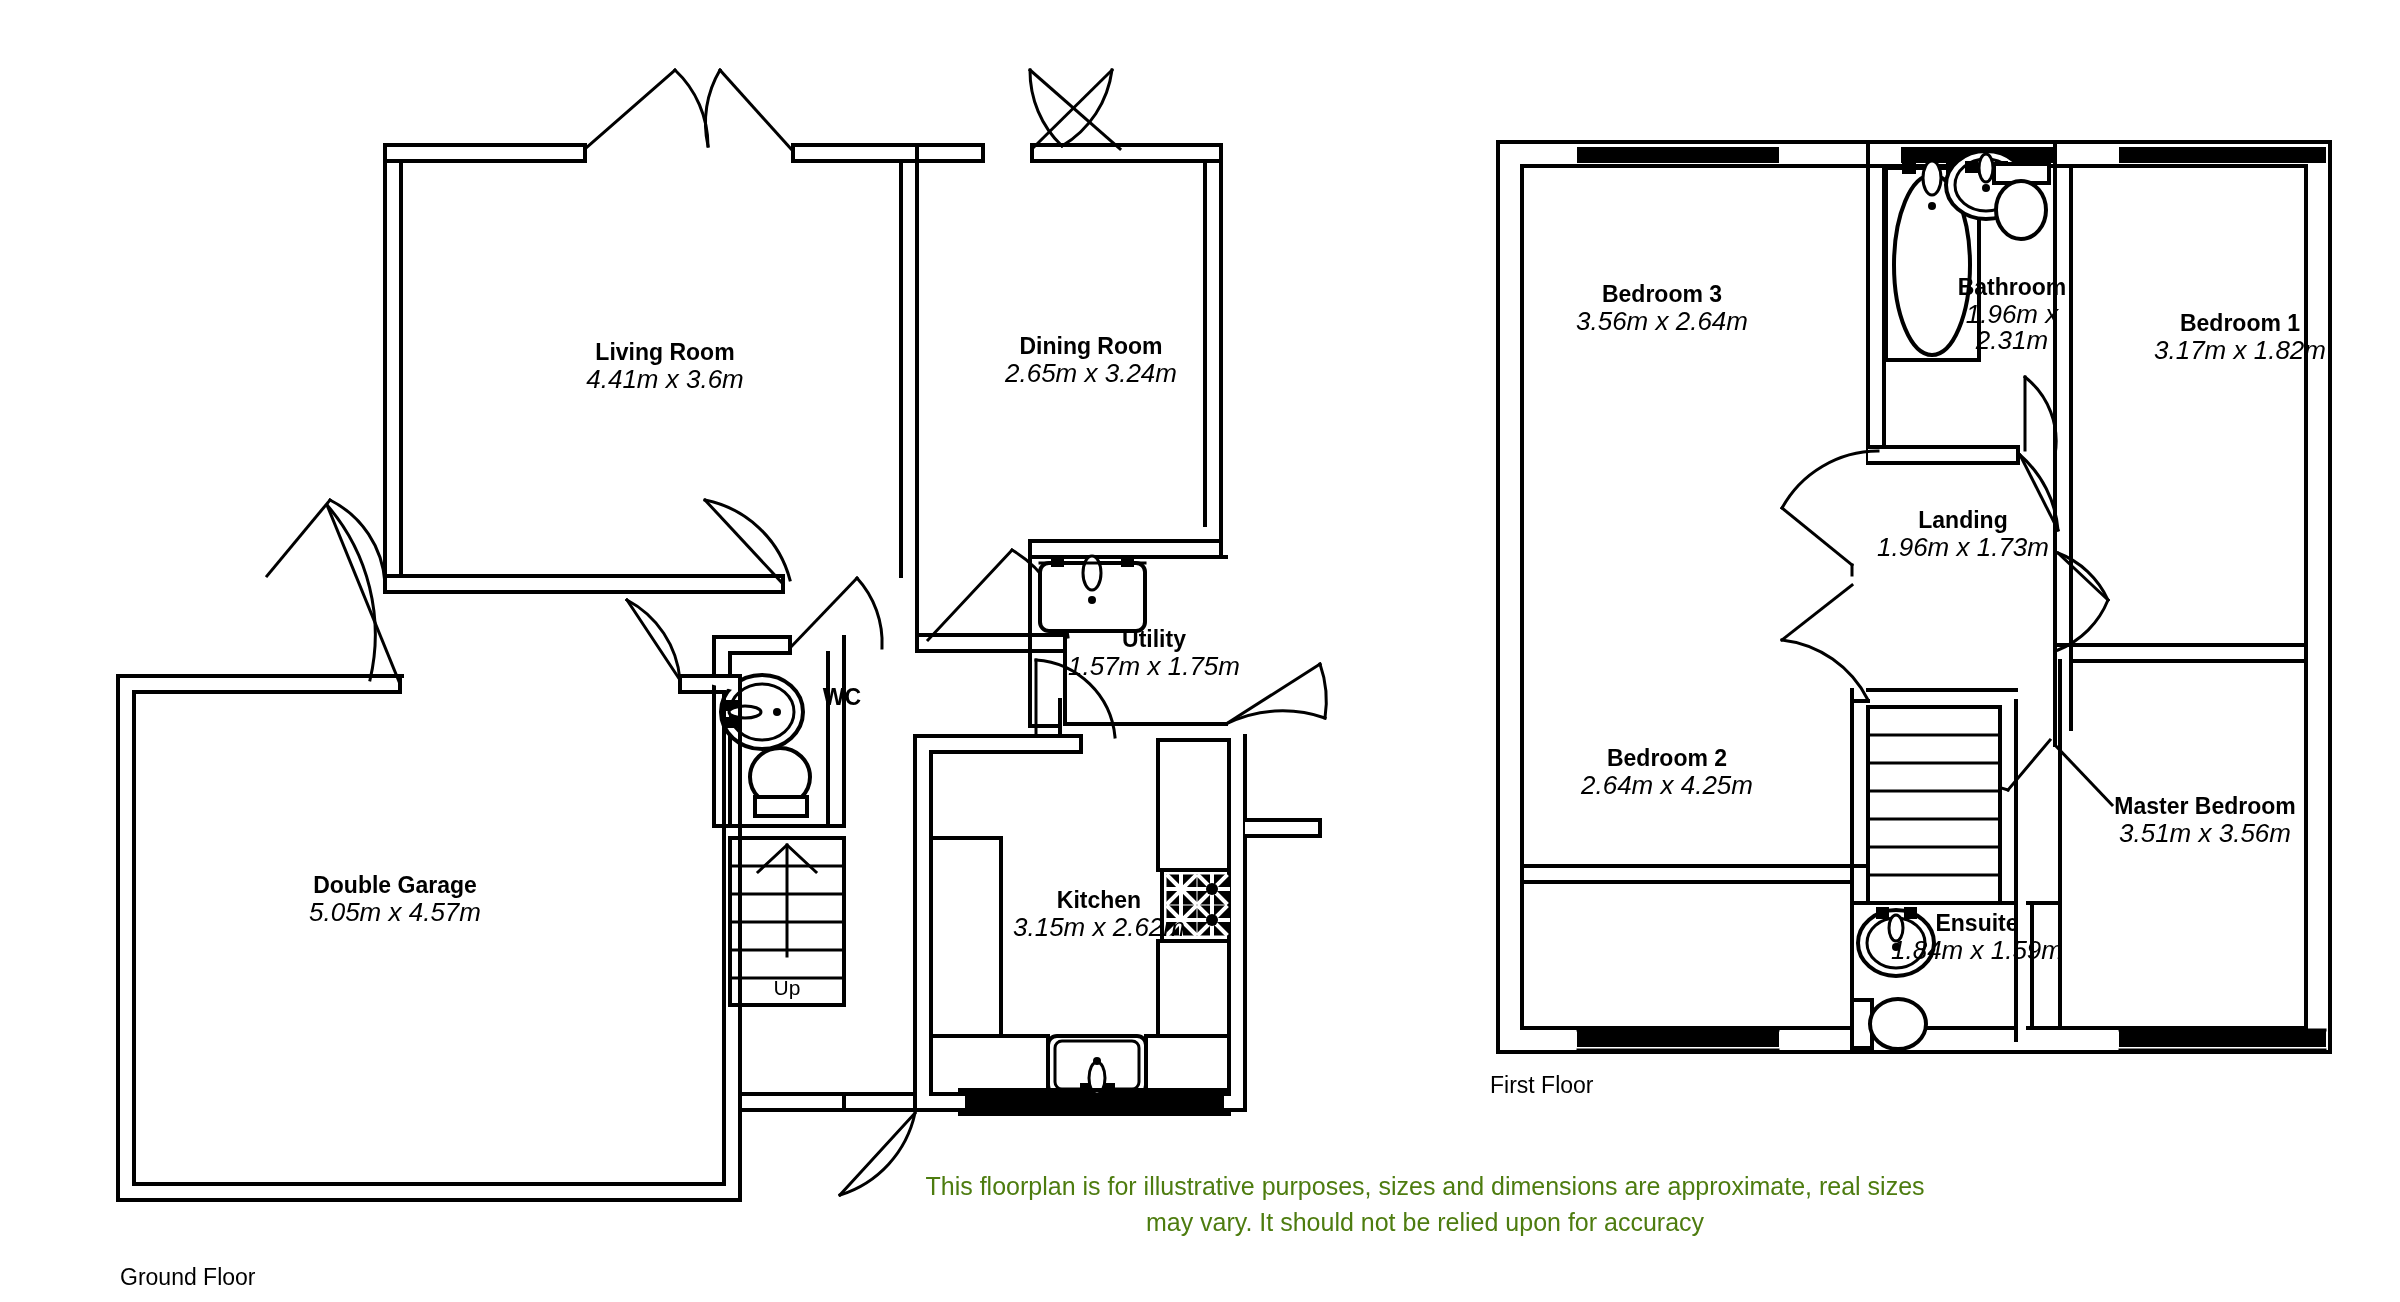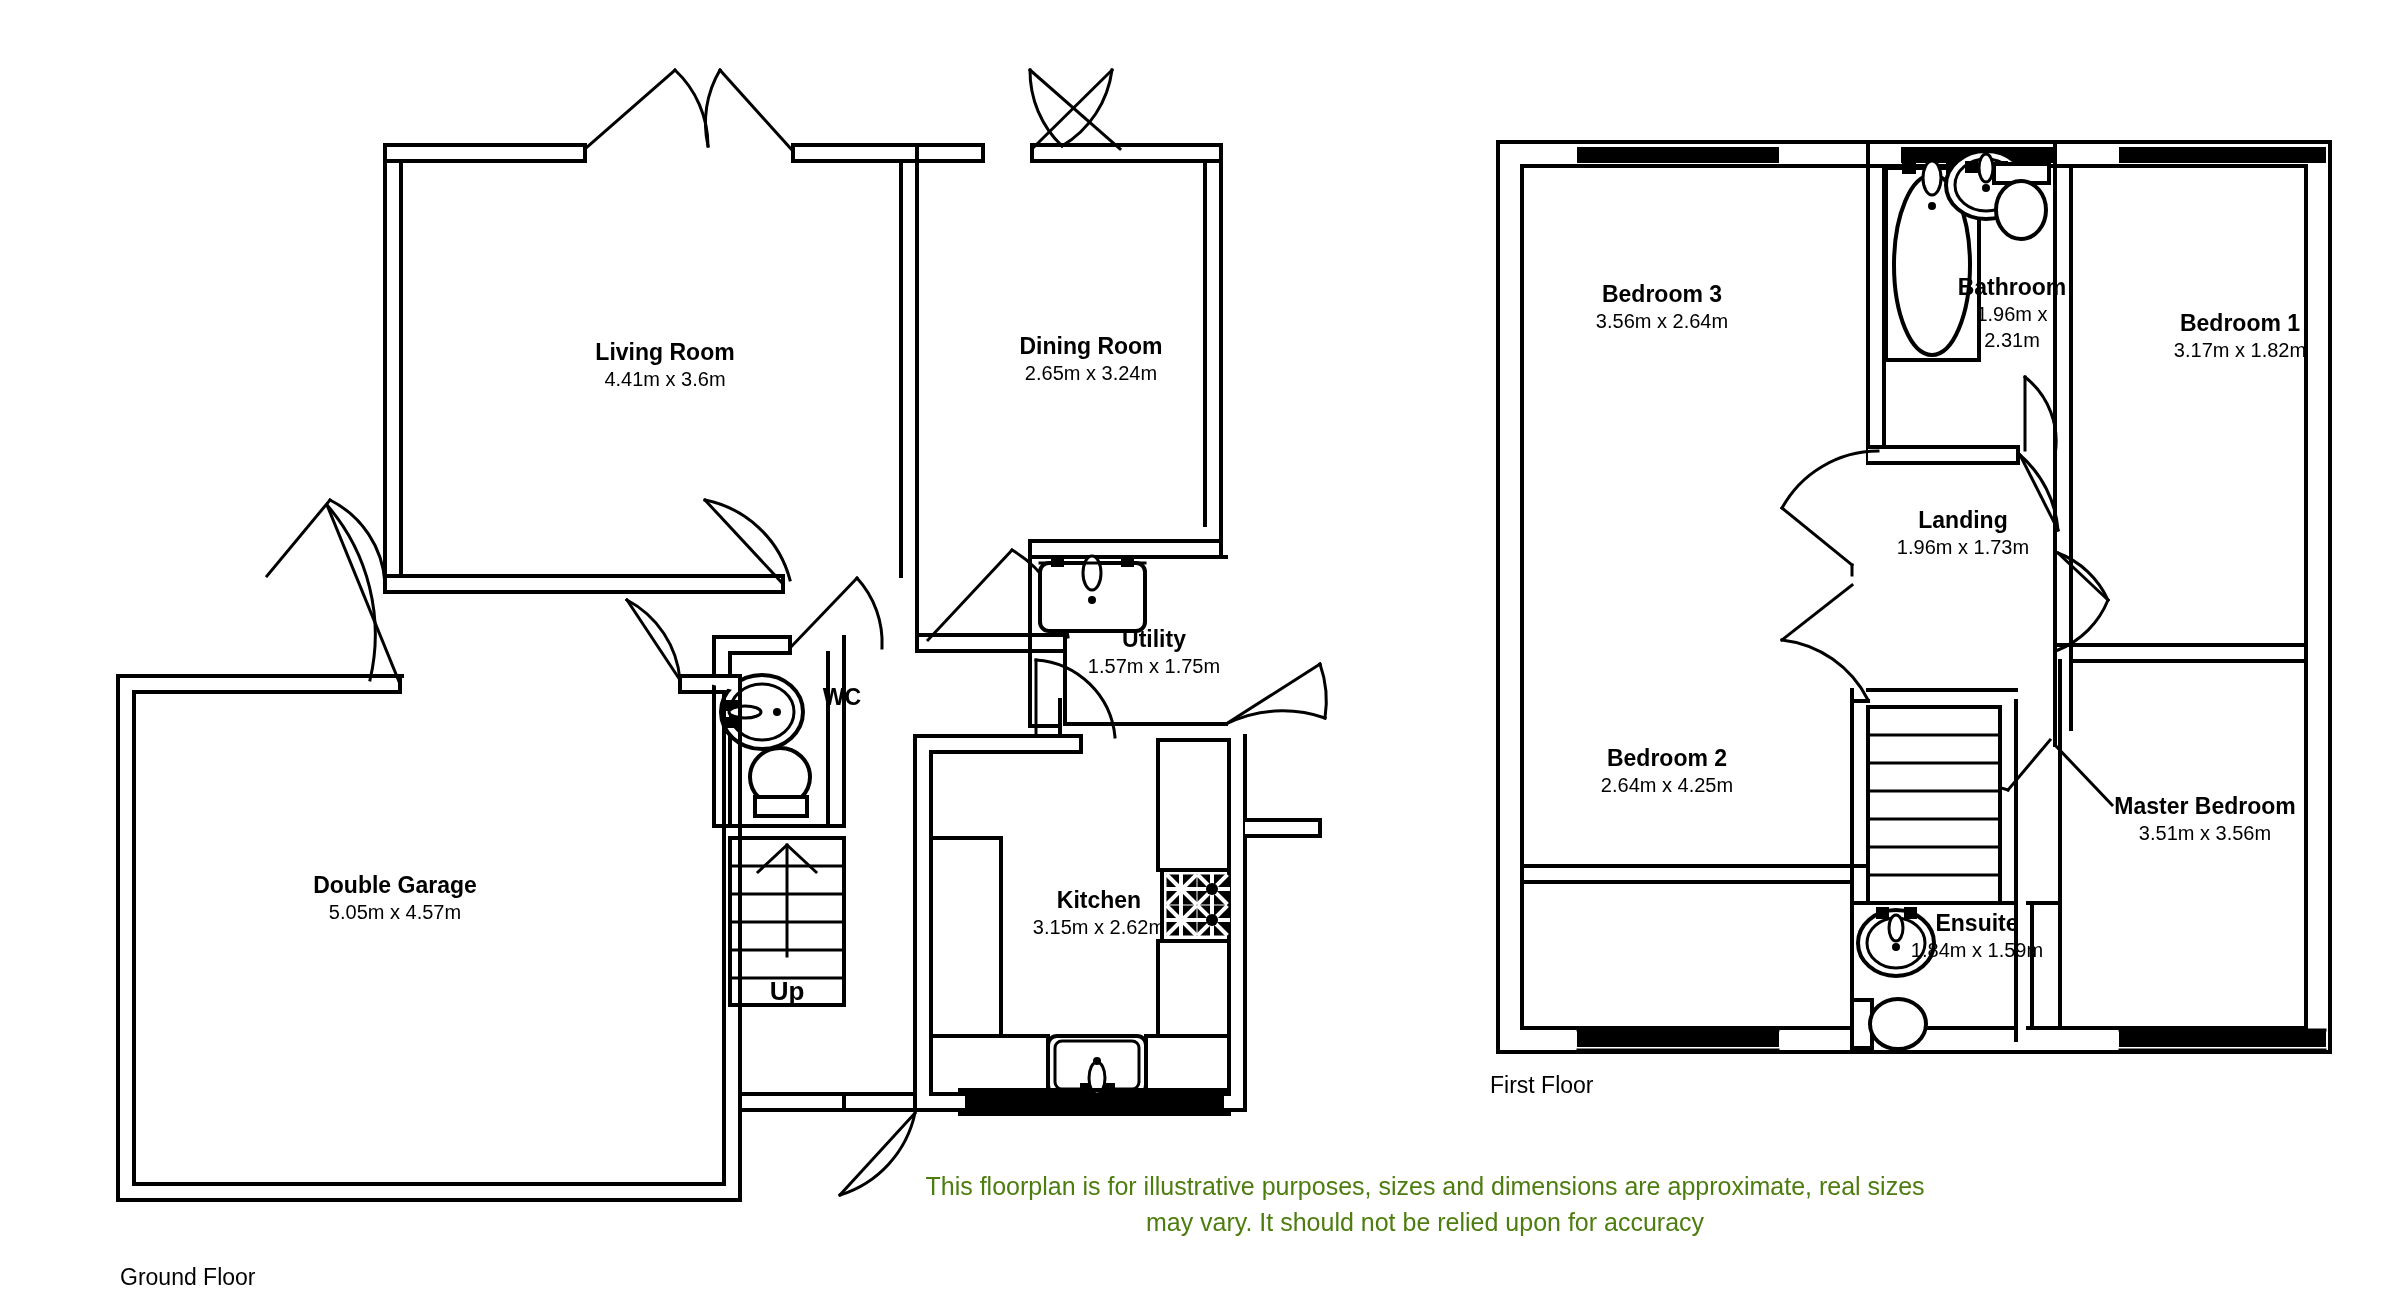--- a/index.html
+++ b/index.html
@@ -41,37 +41,38 @@
   .room-label .rl-name {
     display: block;
     font-weight: bold;
     font-size: 23px;
     line-height: 27px;
     text-align: center;
   }
   .room-label .rl-dim {
     display: block;
     font-weight: normal;
-    font-size: 20px;
+    font-size: 26px;
     line-height: 26px;
+    font-style: italic;
   }
   .room-label.two-line-dim .rl-dim { white-space: pre-line; }
 
   .plain-label {
     position: absolute;
     font-weight: bold;
     font-size: 23px;
     color: #000;
     transform: translateX(-50%);
     white-space: nowrap;
   }
   .stair-label {
     position: absolute;
-    font-weight: bold;
-    font-size: 26px;
+    font-weight: normal;
+    font-size: 21px;
     color: #000;
     transform: translateX(-50%);
     white-space: nowrap;
   }
   #disclaimer {
     position: absolute;
     left: 920px;
     top: 1168px;
     width: 1010px;
     text-align: center;

